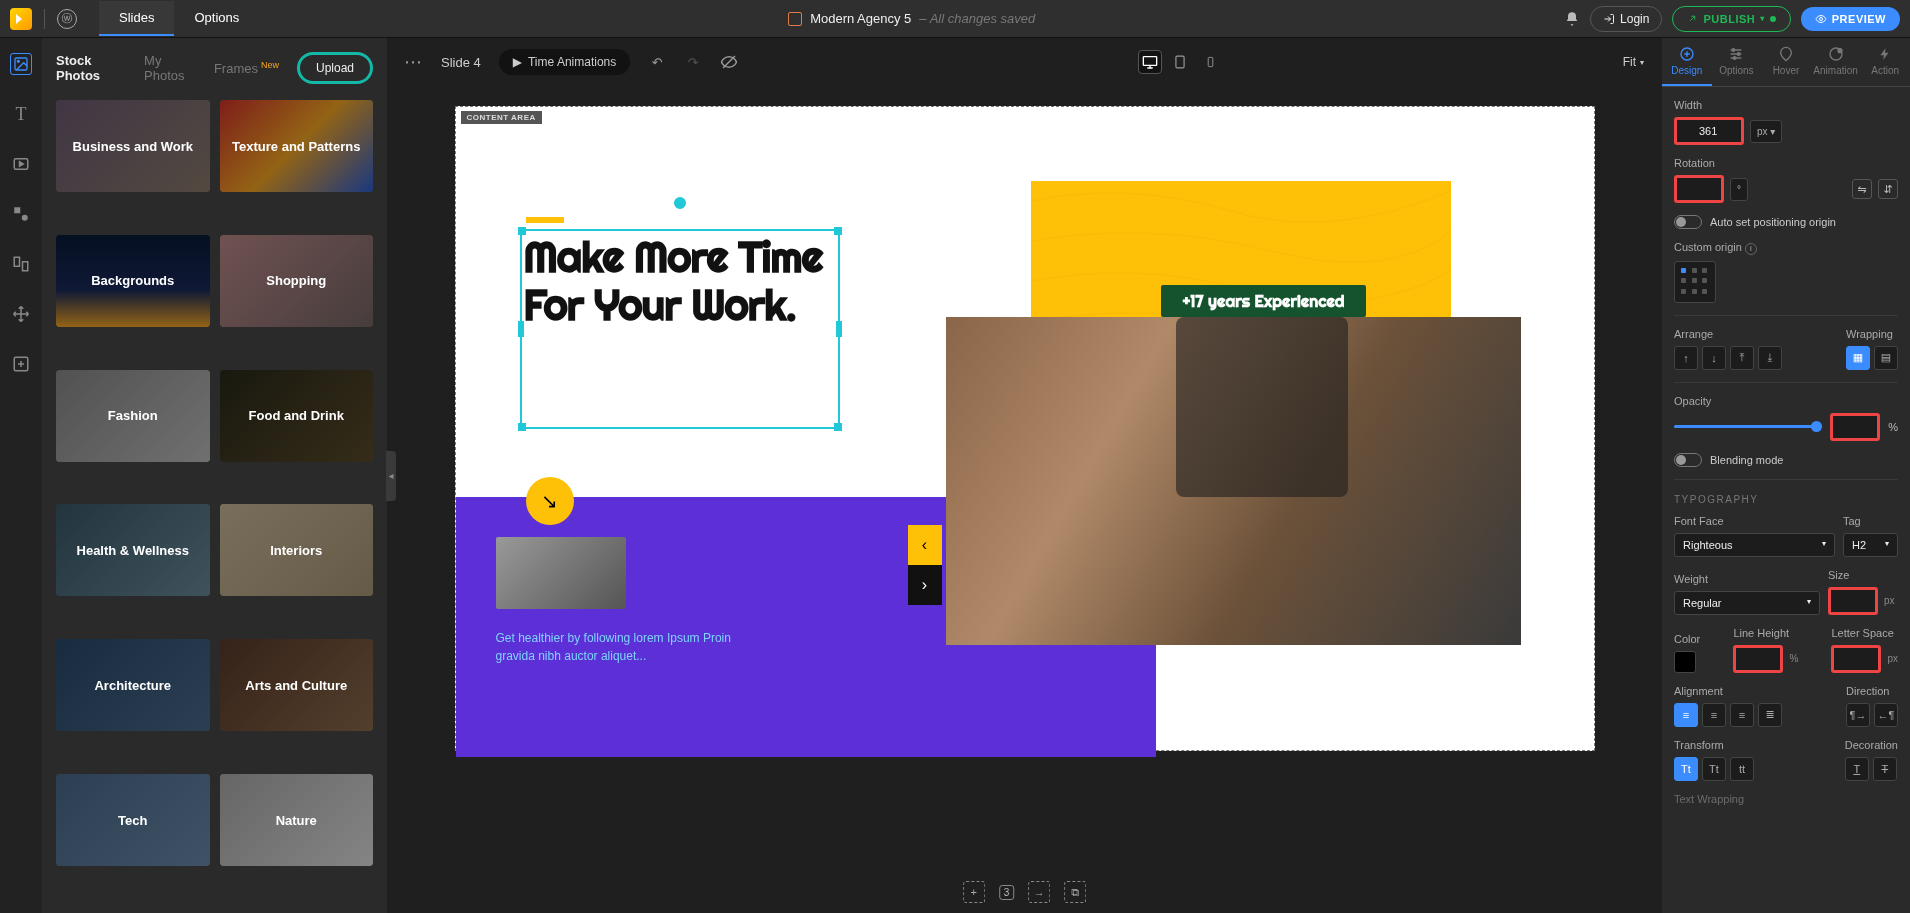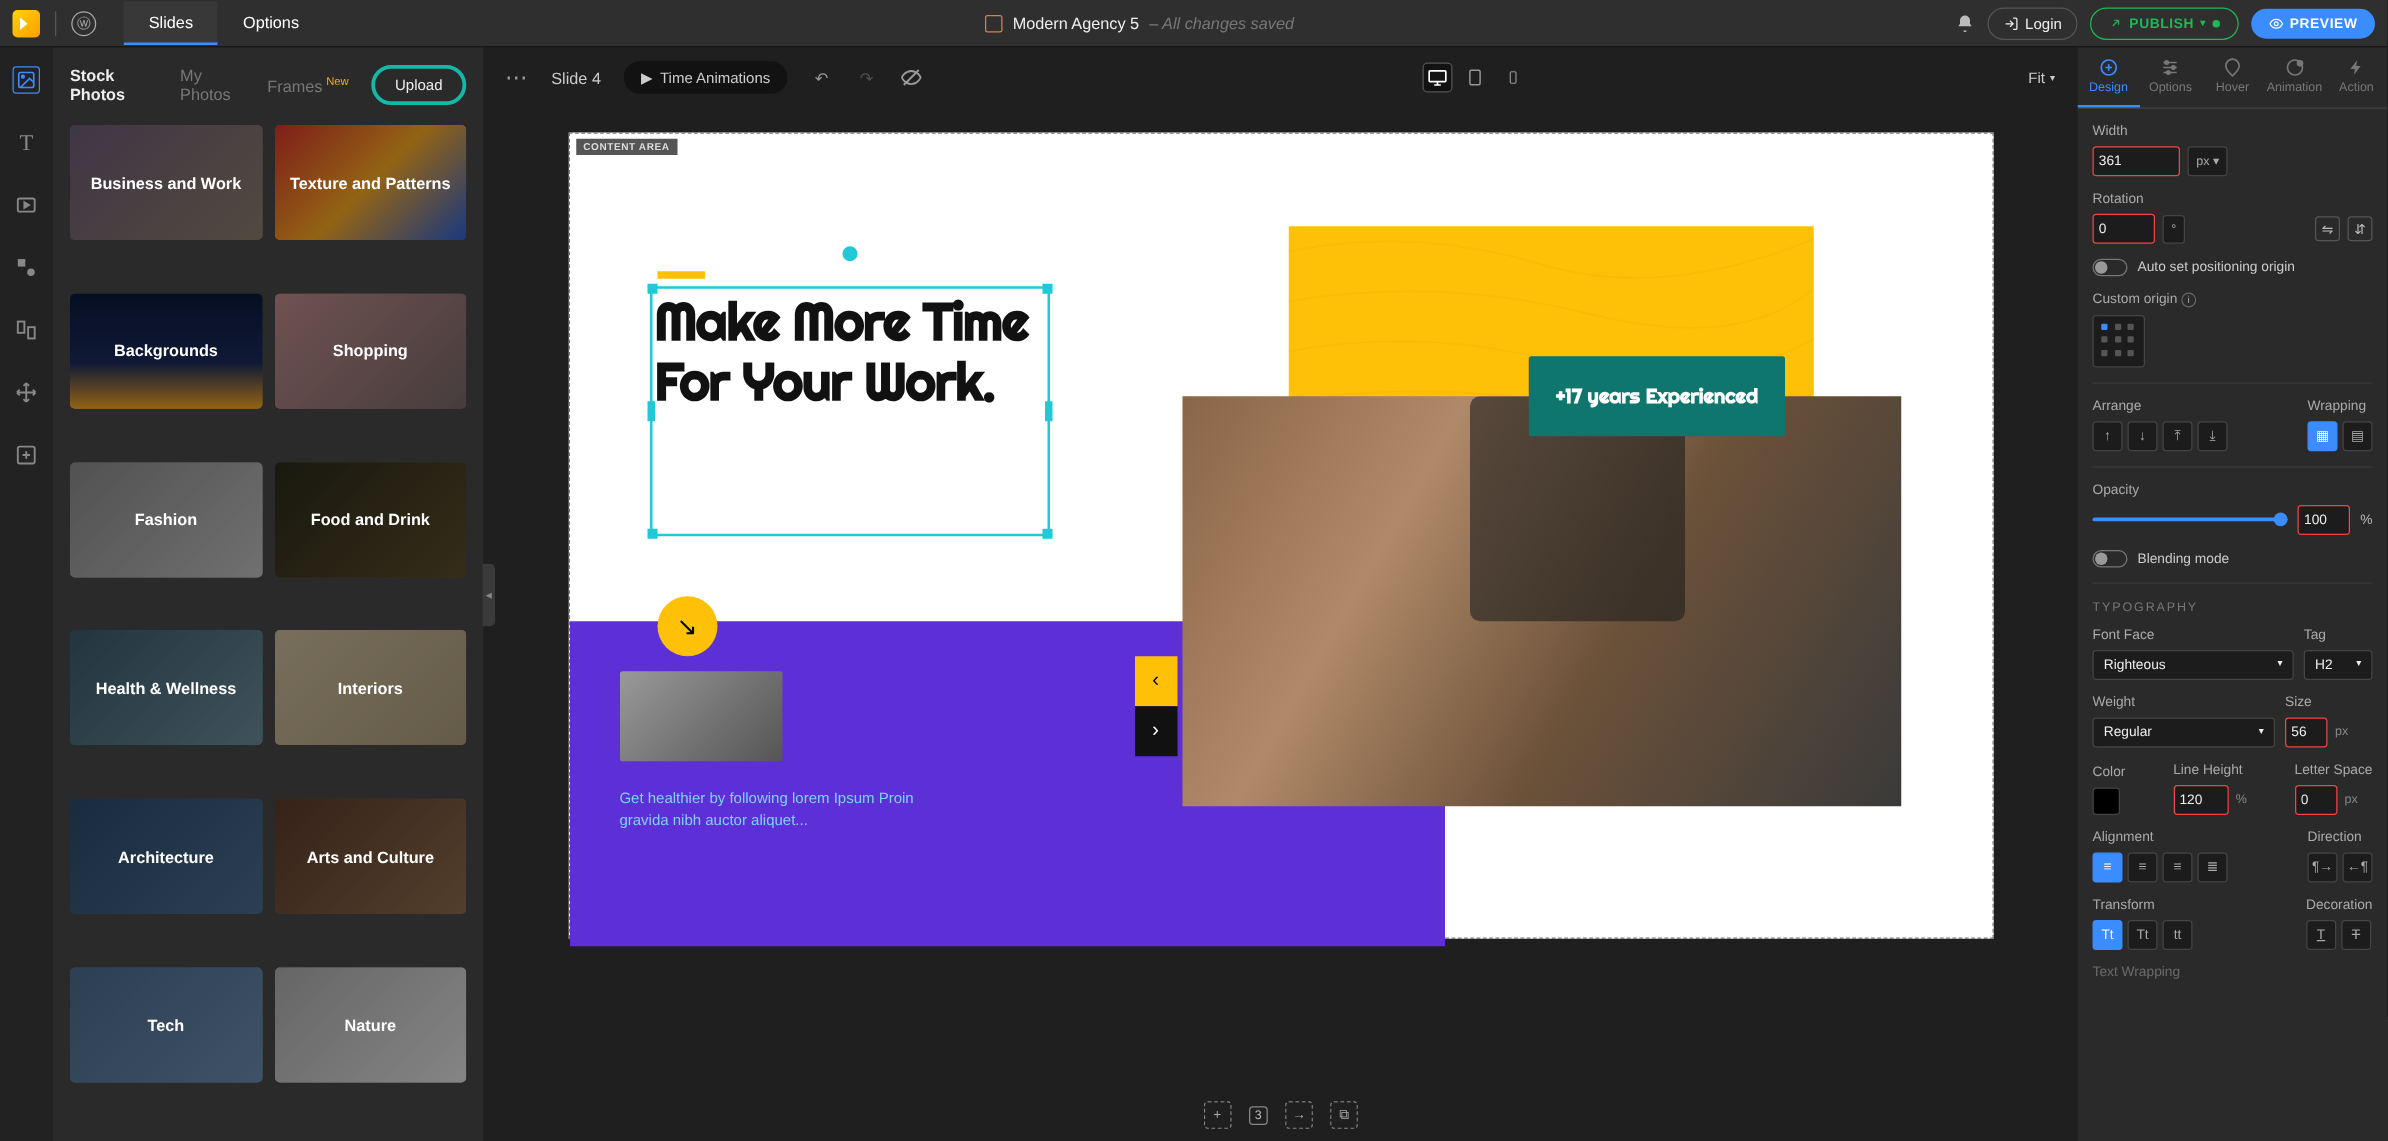--- a/index.html
+++ b/index.html
@@ -60,21 +60,21 @@
 .dev-icon { width:24px;height:24px;display:flex;align-items:center;justify-content:center;border-radius:4px;cursor:pointer; }
 .dev-icon.active { background:#121212;border:1px solid #555; }
 .fit-sel { font-size:12px;cursor:pointer;display:flex;align-items:center;gap:4px; }
 
 .canvas-scroll { flex:1; display:flex;align-items:flex-start;justify-content:center;padding:20px;overflow:auto; }
 .slide { width:1140px; height:645px; background:#fff; position:relative; border:1px dashed #777; }
 .content-label { position:absolute;top:4px;left:5px;background:#555;color:#ddd;font-size:8px;padding:2px 6px;font-weight:700;letter-spacing:0.5px; }
 
 .yellow-block { position:absolute; top:74px; left:575px; width:420px; height:230px; background:#ffc107; }
 .yellow-block svg{position:absolute;inset:0;opacity:.2;}
-.exp-badge { position:absolute; top:178px; left:767px; background:#0f766e; color:#fff; padding:22px 22px; font-size:16px;font-weight:700;border-radius:2px;z-index:3;font-family:'Righteous',cursive; }
+.exp-badge { position:absolute; top:178px; left:705px; background:#14532d; color:#fff; padding:6px 22px; font-size:16px;font-weight:700;border-radius:2px;z-index:3;font-family:'Righteous',cursive; }
 .office-img { position:absolute; top:210px; left:490px; width:575px; height:328px; background:linear-gradient(120deg,#8a6548 0%, #b08968 30%, #6b5139 60%, #3a3a3a 100%); z-index:2; overflow:hidden;}
 .office-img::after{content:"";position:absolute;top:0;left:40%;width:30%;height:55%;background:rgba(30,30,30,.6);border-radius:8px;}
 .purple-block { position:absolute; top:390px; left:0; width:700px; height:260px; background:#5d2fd6; z-index:1; padding:40px; }
 .purple-thumb { width:130px;height:72px;background:linear-gradient(135deg,#999,#555);border-radius:2px; }
 .purple-text { color:#7dd3fc;font-size:12px;margin-top:20px;line-height:1.5;max-width:240px; }
 .nav-arrows { position:absolute; top:418px; left:452px; z-index:3; display:flex;flex-direction:column; }
 .nav-arrow { width:34px;height:40px;display:flex;align-items:center;justify-content:center;font-size:16px;cursor:pointer; }
 .nav-arrow.prev { background:#ffc107;color:#000; }
 .nav-arrow.next { background:#111;color:#fff; }
 .down-circle { position:absolute; top:370px; left:70px; width:48px;height:48px;background:#ffc107;border-radius:50%;display:flex;align-items:center;justify-content:center;color:#000;font-size:20px;z-index:3; }
@@ -97,21 +97,21 @@
 
 
 .right-panel { width:248px; background:#2a2a2a; display:flex;flex-direction:column; font-size:11px; }
 .rp-tabs { display:flex; border-bottom:1px solid #444; }
 .rp-tab { flex:1; display:flex;flex-direction:column;align-items:center;gap:3px;padding:8px 0;font-size:10px;color:#777;cursor:pointer; }
 .rp-tab.active { color:#3a8cff; border-bottom:2px solid #3a8cff; }
 .rp-body { flex:1; overflow-y:auto; padding:12px; }
 .rp-row { margin-bottom:12px; }
 .rp-label { font-size:11px;color:#aaa;margin-bottom:6px;display:block; }
 .rp-input-row { display:flex;gap:6px;align-items:center; }
-.rp-input { background:#1c1c1c;border:1px solid #ef4444;border-radius:3px;padding:5px 4px;color:#eee;font-size:11px;width:70px; }
+.rp-input { background:#1c1c1c;border:3px solid #ef4444;border-radius:3px;padding:5px 22px;color:#eee;font-size:11px;width:70px; }
 .rp-unit { background:#1c1c1c;border:1px solid #444;border-radius:3px;padding:5px 6px;color:#aaa;font-size:10px; }
 .rp-select { background:#1c1c1c;border:1px solid #444;border-radius:3px;padding:5px 8px;color:#eee;font-size:11px;flex:1; }
 .rp-flex { display:flex;justify-content:space-between;align-items:flex-end;gap:8px; }
 .rp-col { flex:1; }
 .toggle { width:28px;height:14px;border:1px solid #777;border-radius:8px;position:relative;display:inline-block;vertical-align:middle;margin-right:8px; }
 .toggle::after{content:"";position:absolute;top:1px;left:1px;width:10px;height:10px;background:#999;border-radius:50%;}
 .toggle-row{display:flex;align-items:center;font-size:11px;color:#ccc;}
 .origin-grid { width:42px;height:42px;background:#1c1c1c;border:1px solid #444;border-radius:3px;display:grid;grid-template-columns:repeat(3,1fr);grid-template-rows:repeat(3,1fr);padding:6px;gap:4px; }
 .origin-grid span{width:5px;height:5px;background:#555;border-radius:1px;}
 .origin-grid span.on{background:#3a8cff;}

